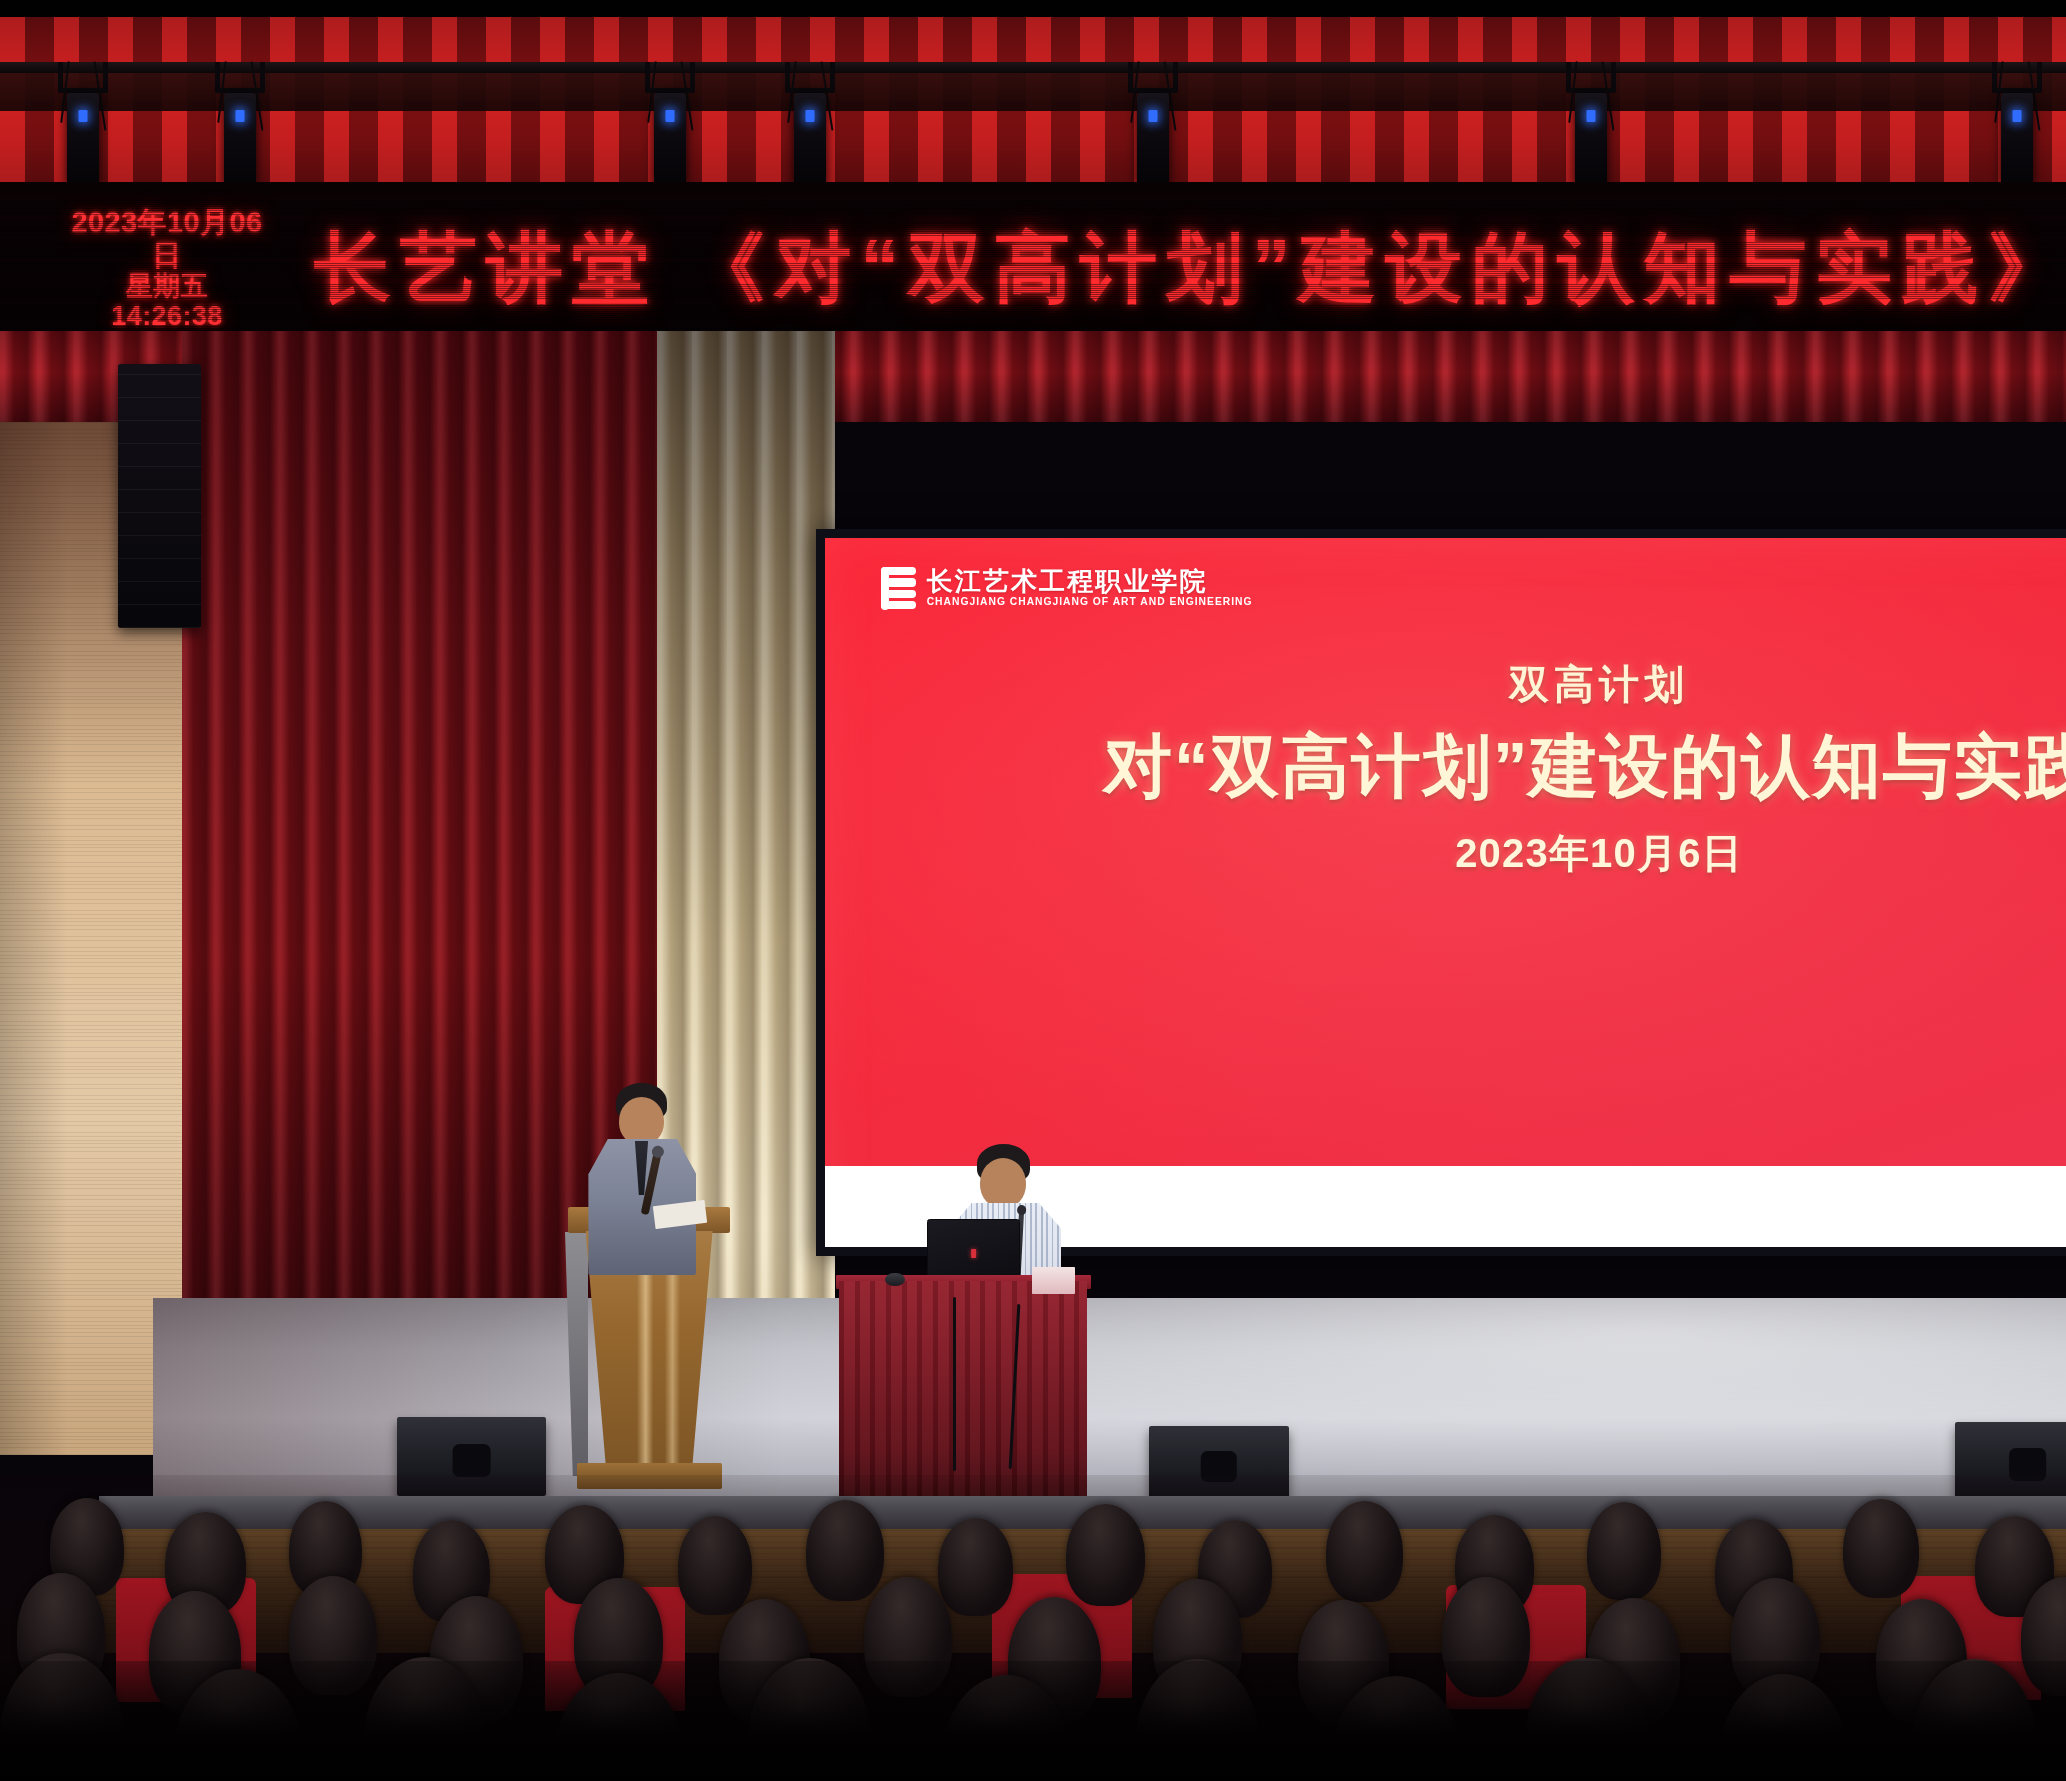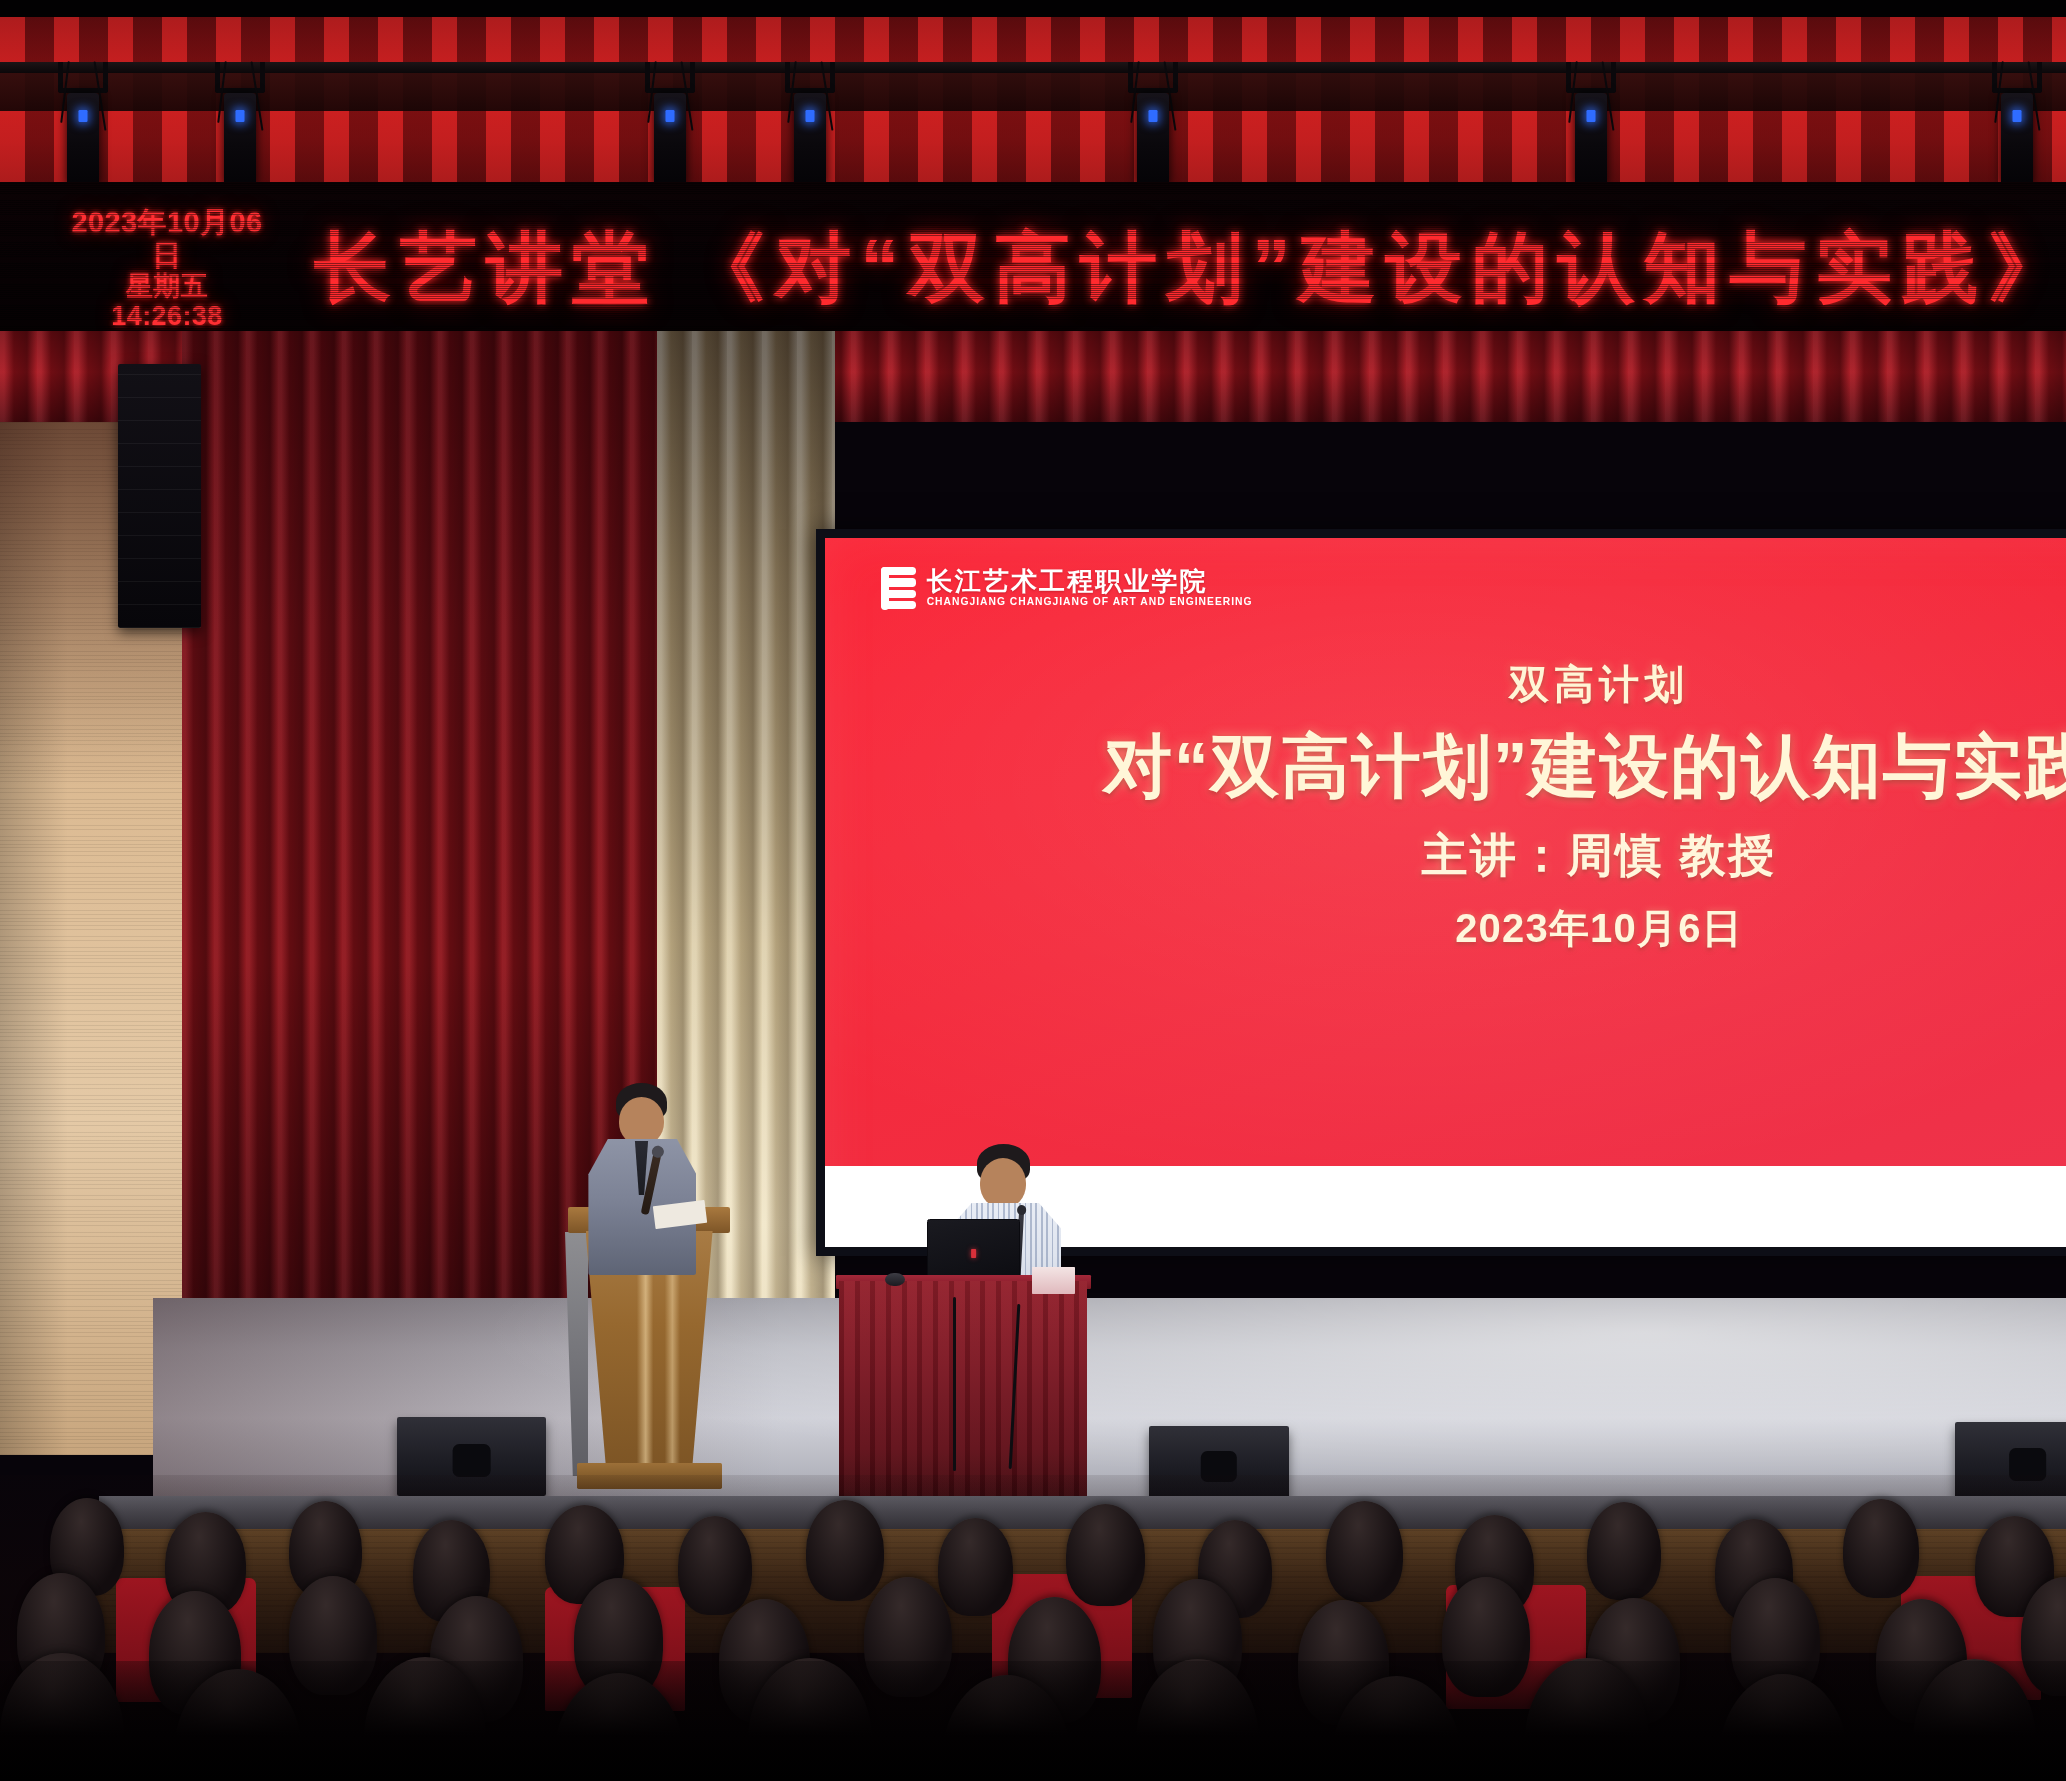--- a/index.html
+++ b/index.html
@@ -533,21 +533,20 @@
             <div class="brand-cn">长江艺术工程职业学院</div>
             <div class="brand-en">CHANGJIANG CHANGJIANG OF ART AND ENGINEERING</div>
           </div>
         </div>
 
       </div>
 
       <div class="slide-body">
         <div class="slide-eyebrow">双高计划</div>
         <div class="slide-title">对“双高计划”建设的认知与实践</div>
-        <div class="slide-speaker">主讲：周慎 教授</div>
         <div class="slide-date">2023年10月6日</div>
       </div>
 
       <div class="slide-footer">
         
       </div>
 
     </div>
   </div>
 

